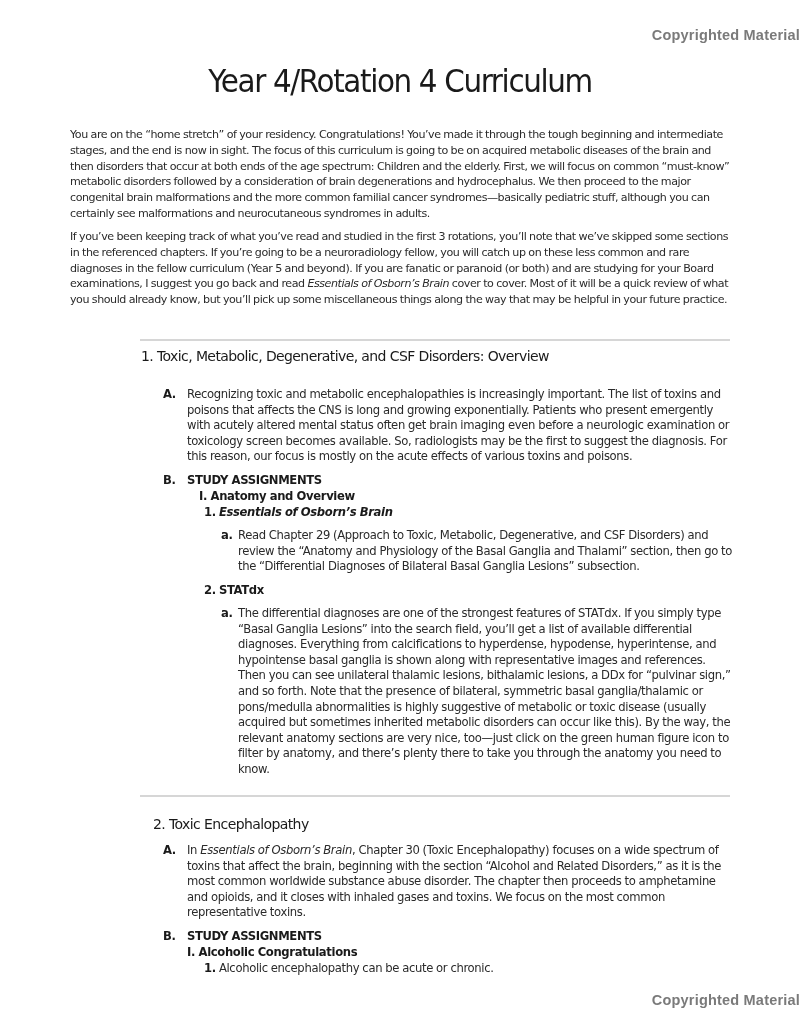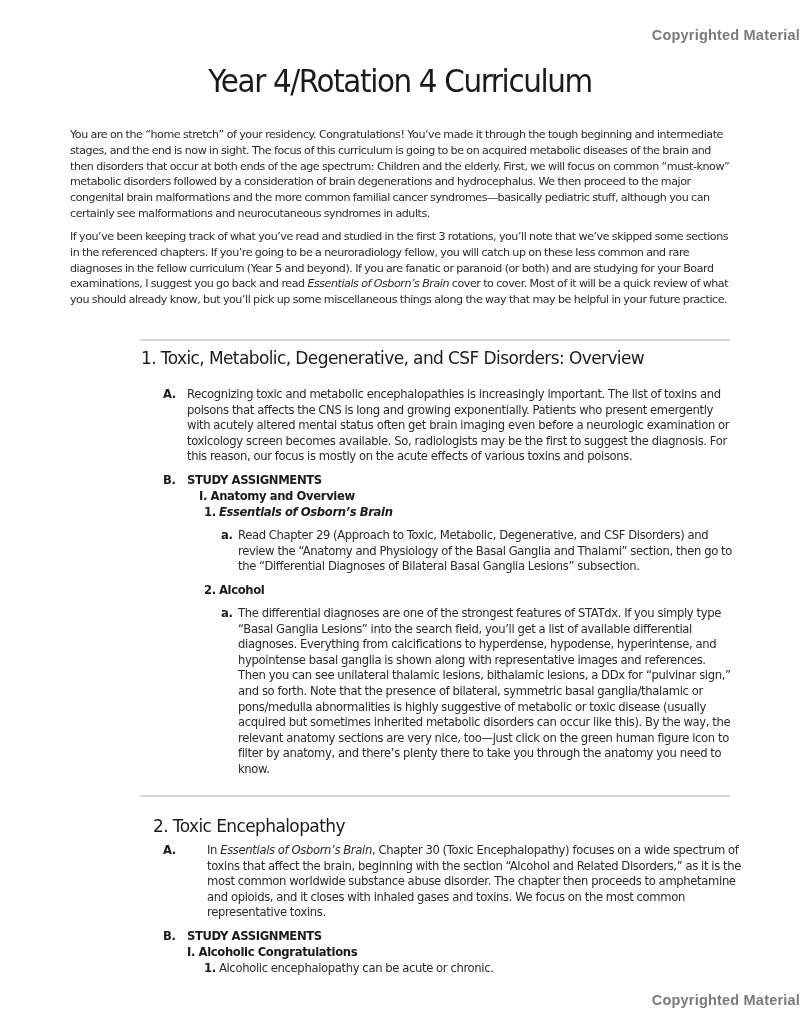--- a/index.html
+++ b/index.html
@@ -7,40 +7,40 @@
   .copyright { position: absolute; left: 0; width: 800px; text-align: right; font-family: "Liberation Sans", sans-serif; font-weight: bold; font-size: 14.5px; color: #7a7a7a; letter-spacing: 0.2px; }
   .cr-top { top: 27px; }
   .cr-bottom { top: 992px; }
   .title { position: absolute; top: 62px; left: 0; width: 800px; text-align: center; font-family: "DejaVu Sans", sans-serif; font-weight: normal; font-size: 32px; letter-spacing: -1.5px; color: #1a1a1a; transform: scaleX(0.92); }
   .para { position: absolute; left: 70px; width: 665px; font-family: "DejaVu Sans", sans-serif; font-size: 11.1px; line-height: 15.8px; color: #2a2a2a; letter-spacing: -0.45px; word-spacing: -0.3px; }
   .p1 { top: 127px; }
   .p2 { top: 229px; }
   .rule { position: absolute; left: 140px; width: 590px; height: 2px; background: #d6d6d6; }
   .rule1 { top: 339px; }
   .rule2 { top: 795px; }
-  .h2 { position: absolute; left: 141px; font-family: "DejaVu Sans", sans-serif; font-size: 17px; color: #1a1a1a; letter-spacing: -0.6px; }
+  .h2 { position: absolute; left: 141px; font-family: "DejaVu Sans", sans-serif; font-size: 14px; color: #1a1a1a; letter-spacing: -0.6px; }
   .h2a { top: 348px; }
   .h2b { top: 804px; }
   .item { position: absolute; font-family: "DejaVu Sans", sans-serif; font-size: 11.6px; line-height: 15.6px; color: #2a2a2a; letter-spacing: -0.35px; word-spacing: -0.2px; }
   .lbl { position: absolute; font-weight: bold; color: #1a1a1a; }
   .strong { font-weight: bold; color: #1a1a1a; }
   .it { font-style: italic; }
   .secA1-lbl { top: 387px; left: 163px; }
   .secA1-txt { top: 387px; left: 187px; width: 545px; }
   .secB1-lbl { top: 473px; left: 163px; }
   .secB1-head { top: 473px; left: 187px; }
   .secB1-sub { top: 489px; left: 199px; }
   .secB1-n1 { top: 505px; left: 204px; }
   .secB1-a-lbl { top: 528px; left: 221px; }
   .secB1-a-txt { top: 528px; left: 238px; width: 495px; }
   .secB1-n2 { top: 583px; left: 204px; }
   .secB1-a2-lbl { top: 606px; left: 221px; }
   .secB1-a2-txt { top: 606px; left: 238px; width: 495px; }
   .secA2-lbl { top: 843px; left: 163px; }
-  .secA2-txt { top: 843px; left: 187px; width: 545px; margin-left: 20px; }
+  .secA2-txt { top: 843px; left: 187px; width: 545px; }
   .secB2-lbl { top: 929px; left: 163px; }
   .secB2-head { top: 929px; left: 187px; }
   .secB2-sub { top: 945px; left: 187px; }
   .secB2-n1 { top: 961px; left: 204px; }
 </style>
 </head>
 <body>
 
 <div class="copyright cr-top">Copyrighted Material</div>
 
@@ -55,21 +55,21 @@
 <span class="item lbl secA1-lbl">A.</span>
 <div class="item secA1-txt">Recognizing toxic and metabolic encephalopathies is increasingly important. The list of toxins and poisons that affects the CNS is long and growing exponentially. Patients who present emergently with acutely altered mental status often get brain imaging even before a neurologic examination or toxicology screen becomes available. So, radiologists may be the first to suggest the diagnosis. For this reason, our focus is mostly on the acute effects of various toxins and poisons.</div>
 
 <span class="item lbl secB1-lbl">B.</span>
 <div class="item strong secB1-head">STUDY ASSIGNMENTS</div>
 <div class="item strong secB1-sub">I. Anatomy and Overview</div>
 <div class="item secB1-n1"><span class="strong">1.</span> <span class="strong it">Essentials of Osborn’s Brain</span></div>
 <span class="item lbl secB1-a-lbl">a.</span>
 <div class="item secB1-a-txt">Read Chapter 29 (Approach to Toxic, Metabolic, Degenerative, and CSF Disorders) and review the “Anatomy and Physiology of the Basal Ganglia and Thalami” section, then go to the “Differential Diagnoses of Bilateral Basal Ganglia Lesions” subsection.</div>
 
-<div class="item secB1-n2"><span class="strong">2.</span> <span class="strong">Alcohol</span></div>
+<div class="item secB1-n2"><span class="strong">2.</span> <span class="strong">STATdx</span></div>
 <span class="item lbl secB1-a2-lbl">a.</span>
 <div class="item secB1-a2-txt">The differential diagnoses are one of the strongest features of STATdx. If you simply type “Basal Ganglia Lesions” into the search field, you’ll get a list of available differential diagnoses. Everything from calcifications to hyperdense, hypodense, hyperintense, and hypointense basal ganglia is shown along with representative images and references. Then you can see unilateral thalamic lesions, bithalamic lesions, a DDx for “pulvinar sign,” and so forth. Note that the presence of bilateral, symmetric basal ganglia/thalamic or pons/medulla abnormalities is highly suggestive of metabolic or toxic disease (usually acquired but sometimes inherited metabolic disorders can occur like this). By the way, the relevant anatomy sections are very nice, too—just click on the green human figure icon to filter by anatomy, and there’s plenty there to take you through the anatomy you need to know.</div>
 
 <div class="rule rule2"></div>
 <h2 class="h2 h2b" style="margin:12px;font-weight:normal">2. Toxic Encephalopathy</h2>
 
 <span class="item lbl secA2-lbl">A.</span>
 <div class="item secA2-txt"><span>In </span><span class="it">Essentials of Osborn’s Brain</span><span>, Chapter 30 (Toxic Encephalopathy) focuses on a wide spectrum of toxins that affect the brain, beginning with the section “Alcohol and Related Disorders,” as it is the most common worldwide substance abuse disorder. The chapter then proceeds to amphetamine and opioids, and it closes with inhaled gases and toxins. We focus on the most common representative toxins.</span></div>
 
 <span class="item lbl secB2-lbl">B.</span>

